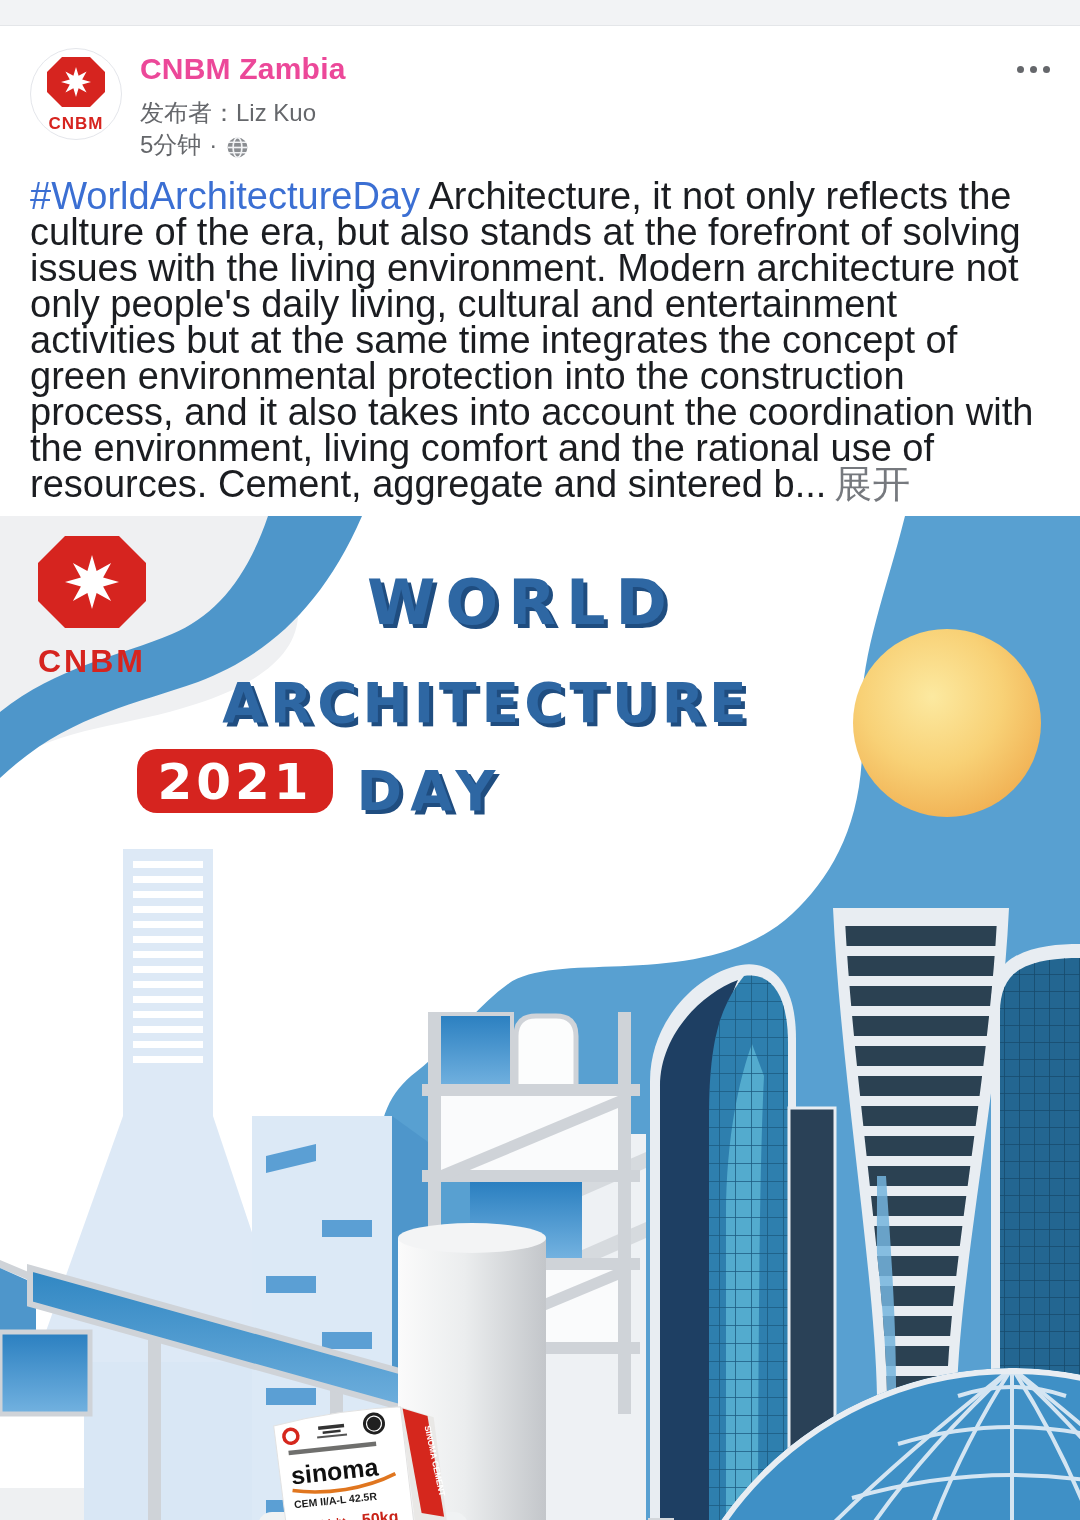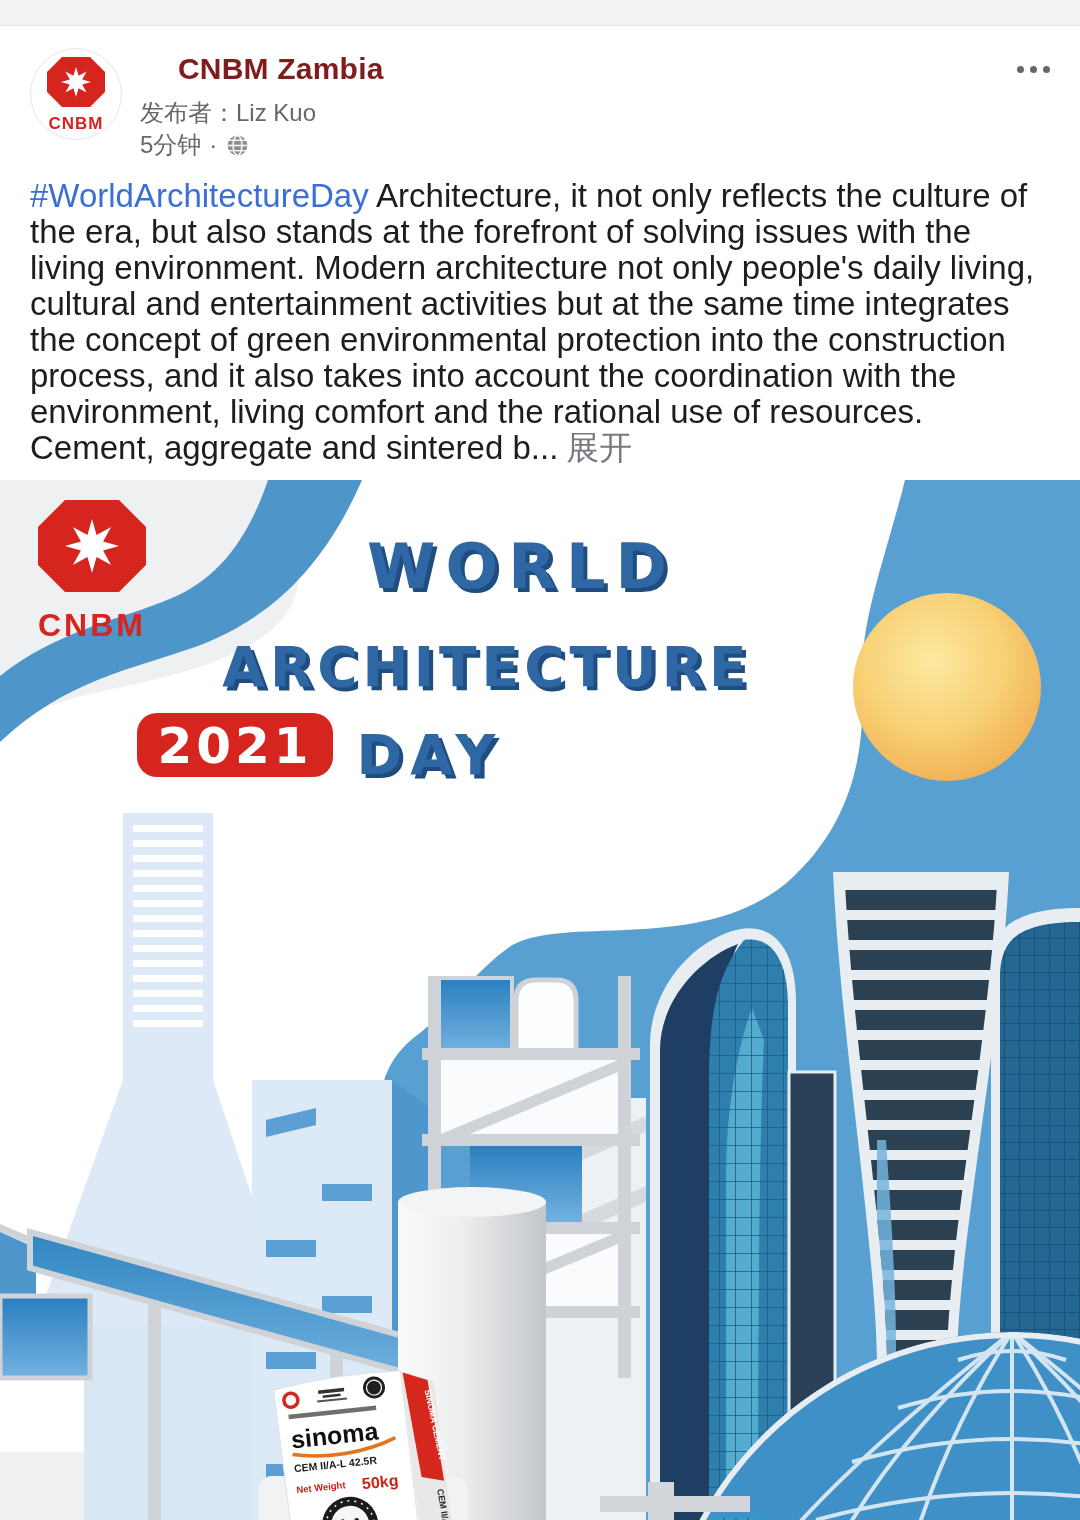--- a/index.html
+++ b/index.html
@@ -3,26 +3,26 @@
 <meta charset="utf-8">
 <style>
   * { margin:0; padding:0; box-sizing:border-box; }
   body { font-family:"Liberation Sans", sans-serif; background:#fff; }
   .screen { width:1080px; height:1520px; overflow:hidden; background:#fff; position:relative; }
   .top-strip { height:26px; background:#f2f3f5; border-bottom:1px solid #e4e6e9; }
   .post-header { position:relative; display:flex; padding:22px 30px 10px 30px; }
   .avatar { width:92px; height:92px; border-radius:50%; background:#fff; border:1px solid #e4e6eb;
             display:flex; align-items:center; justify-content:center; flex-shrink:0; overflow:hidden; }
   .head-texts { margin-left:18px; padding-top:2px; }
-  .page-name { font-size:30px; font-weight:bold; color:#7f1d1d; line-height:38px; letter-spacing:.2px;margin-left:38px; }
+  .page-name { font-size:30px; font-weight:bold; color:#ec4899; line-height:38px; letter-spacing:.2px; }
   .sub-line { font-size:24px; color:#65676b; line-height:30px; margin-top:10px; }
-  .time-line { font-size:24px; color:#65676b; line-height:30px; margin-top:2px; display:flex; align-items:center; gap:8px; }
+  .time-line { font-size:24px; color:#65676b; line-height:30px; margin-top:2px; display:flex; align-items:flex-end; gap:8px; }
   .menu-dots { position:absolute; right:30px; top:40px; display:flex; gap:6px; cursor:pointer; }
   .menu-dots span { width:7px; height:7px; border-radius:50%; background:#65676b; display:block; }
-  .post-text { padding:8px 30px 14px 30px; font-size:33px; line-height:36px; color:#1b1d21; }
+  .post-text { padding:8px 30px 14px 30px; font-size:38px; line-height:36px; color:#1b1d21; }
   .hashtag { color:#3b6fd3; }
   .expand { color:#76797e; margin-left:8px; }
   .poster { display:block; }
 </style>
 </head>
 <body>
 
 <div class="screen">
 
   <div class="top-strip"></div>

